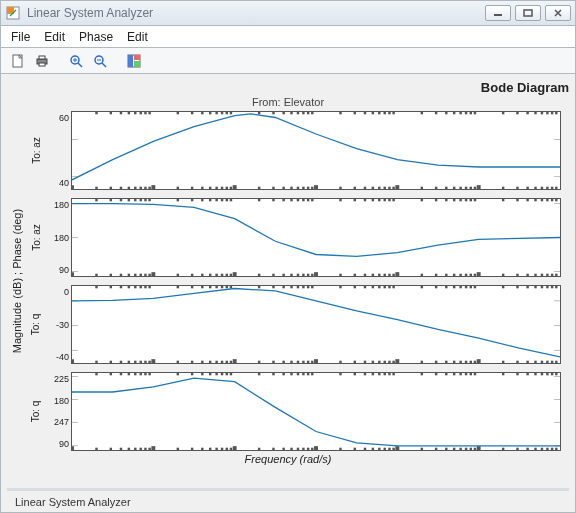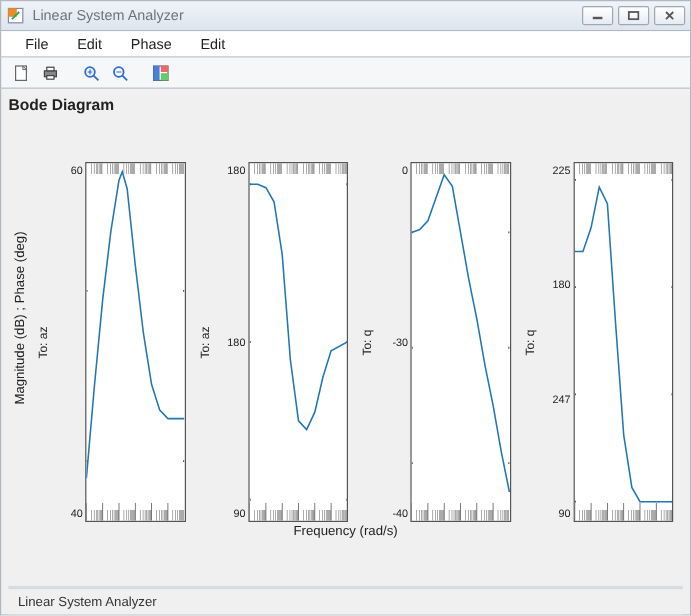--- a/index.html
+++ b/index.html
@@ -41,21 +41,21 @@
       background: #fff;
       border: 1px solid #b0b8c0;
       border-top: none;
       display: flex;
       align-items: center;
       gap: 14px;
       padding: 0 10px;
       font-size: 12px;
       color: #222;
     }
-    .menubar span { cursor: default; margin-left: 10px; }
+    .menubar span { cursor: default; }
     .toolbar {
       height: 26px;
       background: #f5f7f9;
       border: 1px solid #b0b8c0;
       border-top: none;
       display: flex;
       align-items: center;
       gap: 2px;
       padding: 0 6px;
     }
@@ -74,21 +74,21 @@
       padding: 6px 6px 0 6px;
       display: flex;
       flex-direction: column;
     }
     .plot-area {
       flex: 1;
       position: relative;
       background: #f0f0f0;
     }
     .chart-title {
-      text-align: left;
+      text-align: right;
       font-size: 13px;
       font-weight: bold;
       color: #222;
       margin-top: 0px;
     }
     .chart-subtitle {
       text-align: center;
       font-size: 11px;
       color: #444;
       margin-top: 1px;
@@ -106,24 +106,23 @@
     }
     .ylabel span {
       transform: rotate(-90deg);
       white-space: nowrap;
       font-size: 11px;
       color: #222;
     }
     .panel-stack {
       flex: 1;
       display: flex;
-      flex-direction: row;
+      flex-direction: column;
       gap: 8px;
       padding-right: 8px;
-      margin-top: 40px;
     }
     .panel {
       flex: 1;
       display: flex;
     }
     .panel .rowlabel {
       width: 18px;
       display: flex;
       align-items: center;
       justify-content: center;
@@ -152,20 +151,21 @@
     }
     .panel .plot svg {
       position: absolute;
       top: 0; left: 0; width: 100%; height: 100%;
     }
     .xlabel {
       text-align: center;
       font-size: 11px;
       color: #222;
       margin-top: 2px;
+      font-style: italic;
     }
     .xticks {
       display: flex;
       font-size: 9px;
       color: #222;
       padding-left: 64px;
       padding-right: 8px;
     }
     .xticks .xtick { flex: 1; text-align: left; }
     .xticks .xtick:last-child { flex: 0; }
@@ -254,20 +254,21 @@
         <rect x="2" y="2" width="5" height="12" fill="#4a7edb"></rect>
         <rect x="8" y="2" width="6" height="5" fill="#e66"></rect>
         <rect x="8" y="8" width="6" height="6" fill="#6c6"></rect>
       </svg>
   </div>
 </div>
 
 <div class="content">
   <div class="plot-area">
     <div class="chart-title">Bode Diagram</div>
+    <div class="chart-subtitle">From: Elevator</div>
     <div class="panels">
       <div class="ylabel">
         <span>Magnitude (dB) ; Phase (deg)</span>
       </div>
       <div class="panel-stack" id="panel-stack">
           <div class="panel">
             <div class="rowlabel">
               <span>To: az</span>
             </div>
             <div class="yticks">

